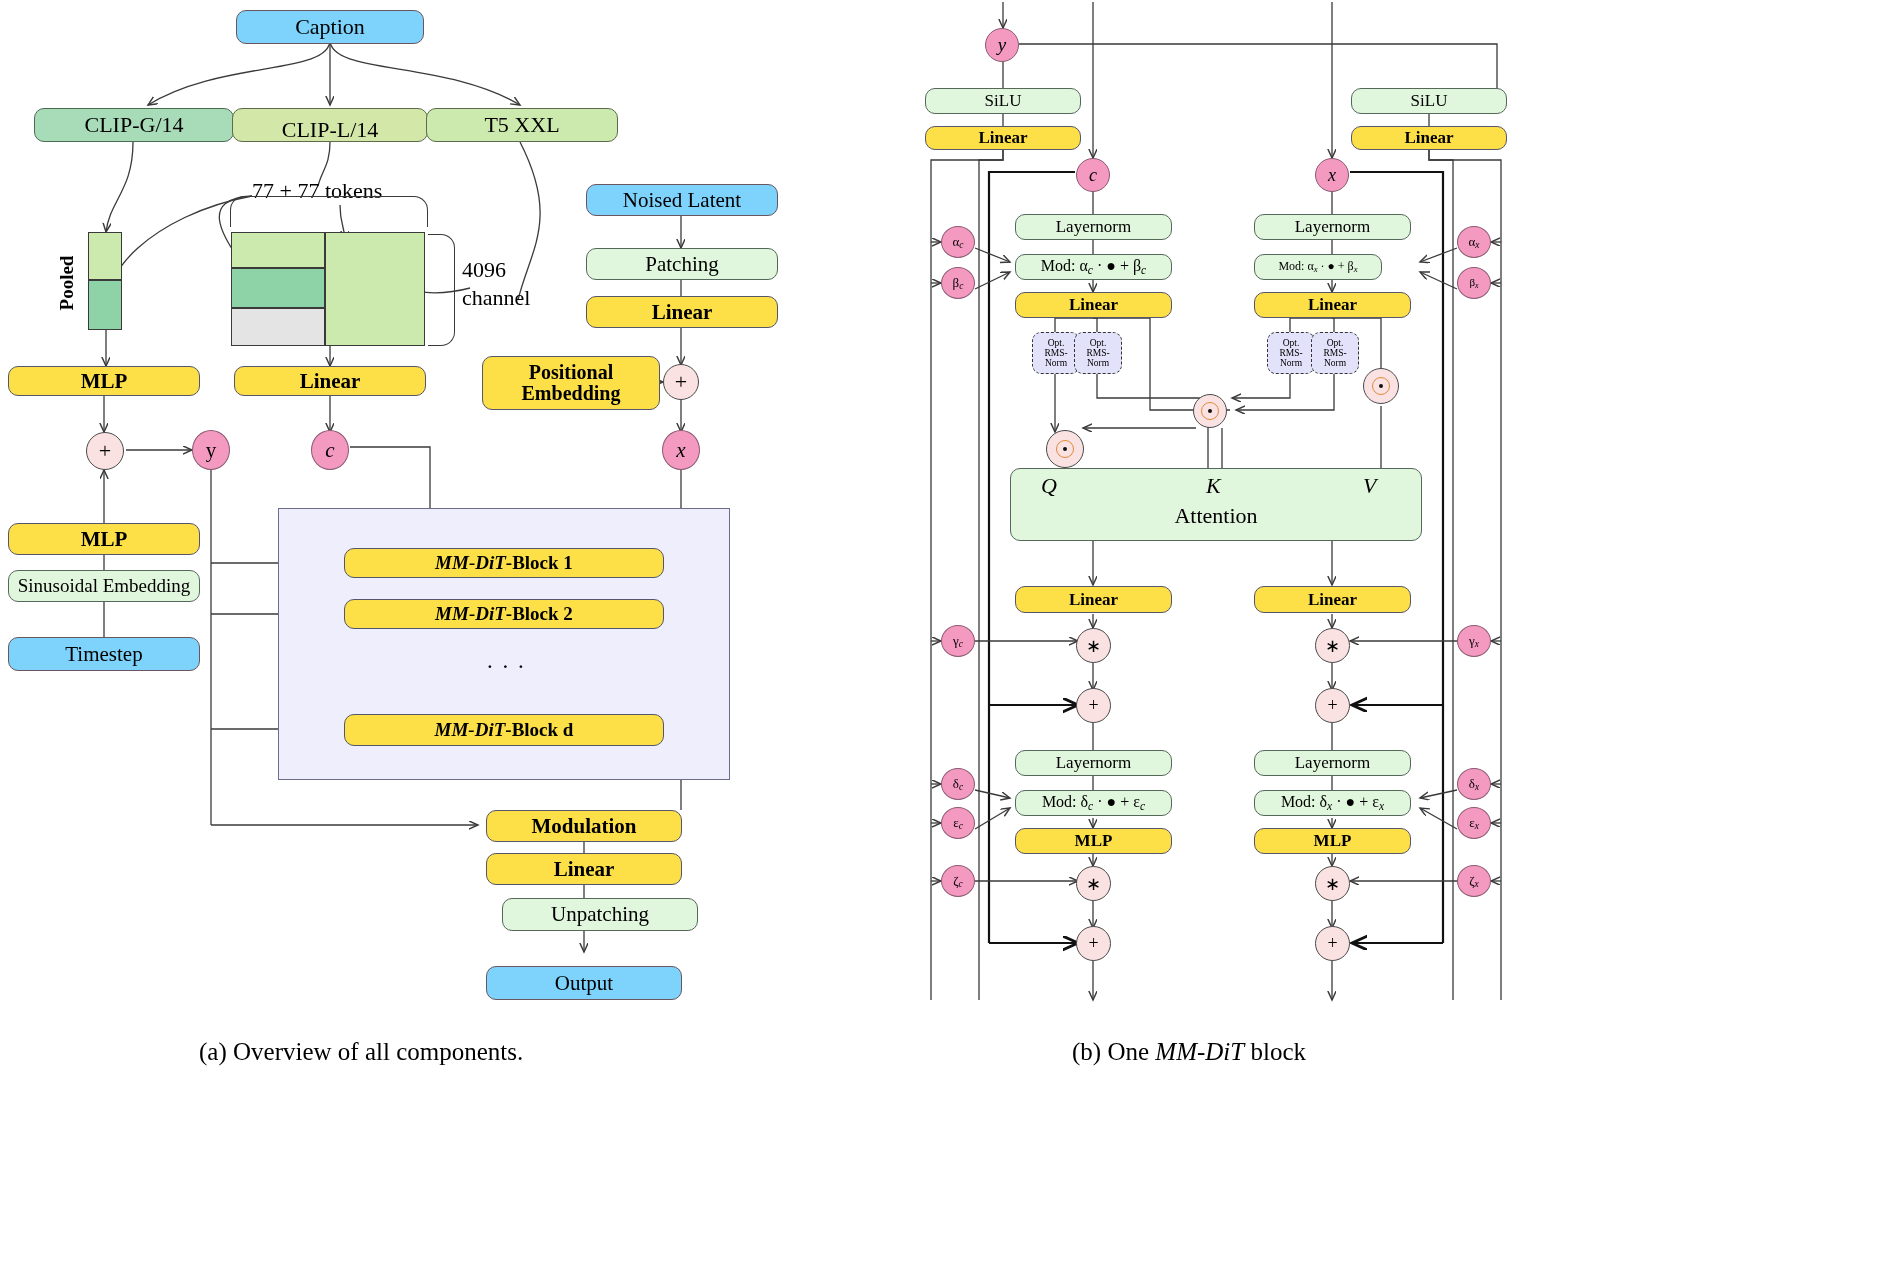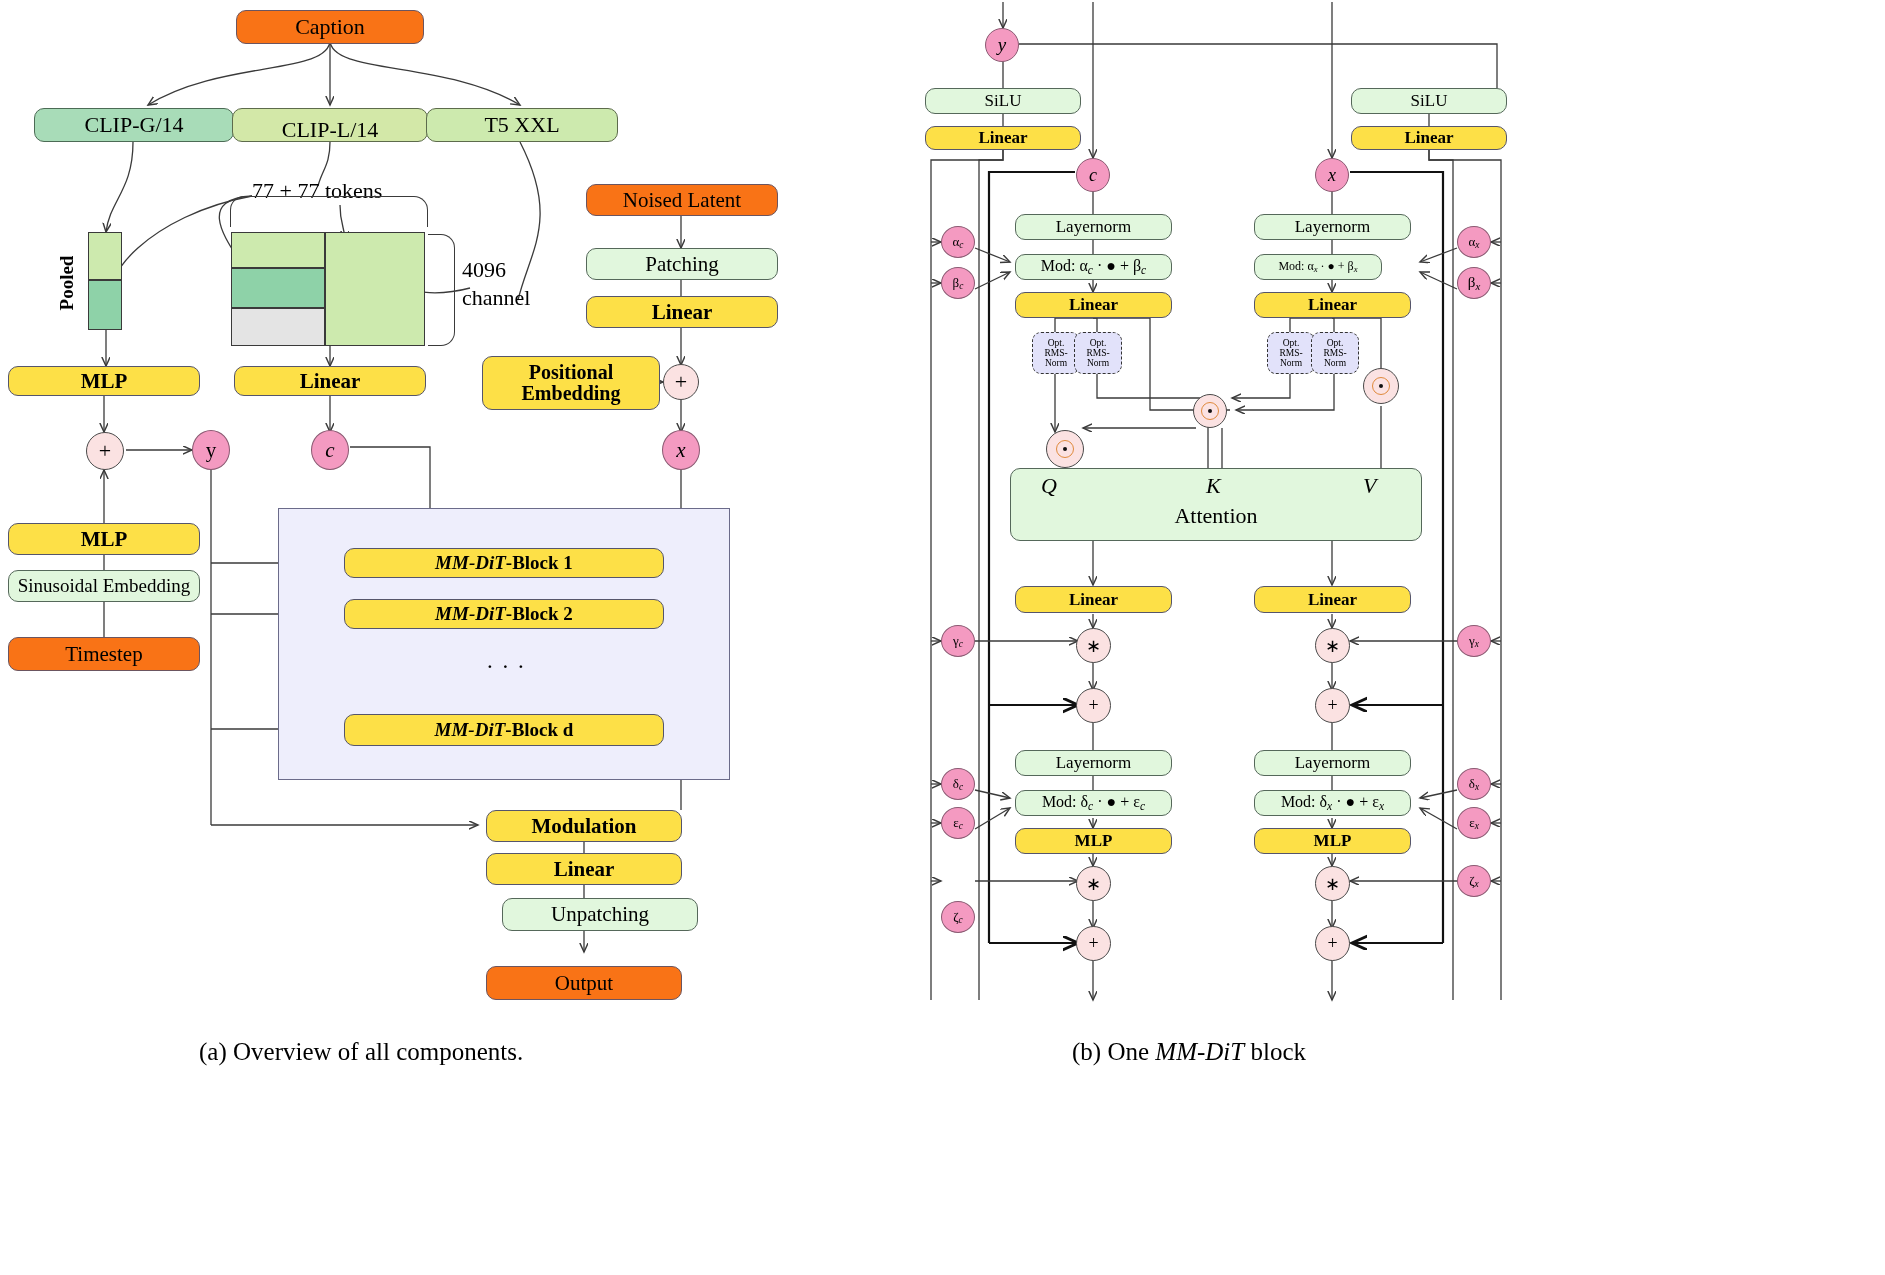--- a/index.html
+++ b/index.html
@@ -2,21 +2,21 @@
 <html><head>
 <meta charset="utf-8">
 <style>
   html,body{margin:0;padding:0;background:#ffffff;}
   body{width:1885px;height:1275px;font-family:"Liberation Serif", serif;color:#000;}
   #root{position:relative;width:1885px;height:1275px;overflow:hidden;}
   svg.wires{position:absolute;left:0;top:0;width:1885px;height:1275px;pointer-events:none;}
 
   .node{position:absolute;box-sizing:border-box;display:flex;align-items:center;justify-content:center;
         text-align:center;line-height:1.05;border:1px solid #555;border-radius:10px;}
-  .pink{background:#f97316;border-color:#6b5560;text-align:center;}
+  .pink{background:#7dd3fc;border-color:#6b5560;text-align:center;}
   .purple{background:#fde047;border-color:#55556b;font-weight:bold;}
   .green{background:#e1f7dd;border-color:#55685a;}
   .green-d{background:#a8dcb8;border-color:#4c6b55;}
   .green-m{background:#d3e8a8;border-color:#5d6b4c;align-items:flex-end;}
   .green-l{background:#cdeaae;border-color:#5d6b4c;}
   .dashed{border:1.6px dashed #333;border-radius:9px;background:#e2e2fa;}
 
   .circ{position:absolute;box-sizing:border-box;border:1px solid #444;border-radius:50%;
         display:flex;align-items:center;justify-content:center;}
   .c-pink{background:#f49ac1;border-color:#8a5a72;}
@@ -488,28 +488,28 @@
   </div>
   <div class="circ c-pink" style="left:941px;top:625px;width:34px;height:32px;font-size:13px;">
     <span>γ<span class="sub">c</span></span>
   </div>
   <div class="circ c-pink" style="left:941px;top:768px;width:34px;height:32px;font-size:13px;">
     <span>δ<span class="sub">c</span></span>
   </div>
   <div class="circ c-pink" style="left:941px;top:807px;width:34px;height:32px;font-size:13px;">
     <span>ε<span class="sub">c</span></span>
   </div>
-  <div class="circ c-pink" style="left:941px;top:865px;width:34px;height:32px;font-size:13px;margin-top:36px;">
+  <div class="circ c-pink" style="left:941px;top:865px;width:34px;height:32px;font-size:13px;">
     <span>ζ<span class="sub">c</span></span>
   </div>
 
   <div class="circ c-pink" style="left:1457px;top:226px;width:34px;height:32px;font-size:13px;">
     <span>α<span class="sub">x</span></span>
   </div>
-  <div class="circ c-pink" style="left:1457px;top:267px;width:34px;height:32px;font-size:15px;">
+  <div class="circ c-pink" style="left:1457px;top:267px;width:34px;height:32px;font-size:11px;">
     <span>β<span class="sub">x</span></span>
   </div>
   <div class="circ c-pink" style="left:1457px;top:625px;width:34px;height:32px;font-size:13px;">
     <span>γ<span class="sub">x</span></span>
   </div>
   <div class="circ c-pink" style="left:1457px;top:768px;width:34px;height:32px;font-size:13px;">
     <span>δ<span class="sub">x</span></span>
   </div>
   <div class="circ c-pink" style="left:1457px;top:807px;width:34px;height:32px;font-size:13px;">
     <span>ε<span class="sub">x</span></span>

